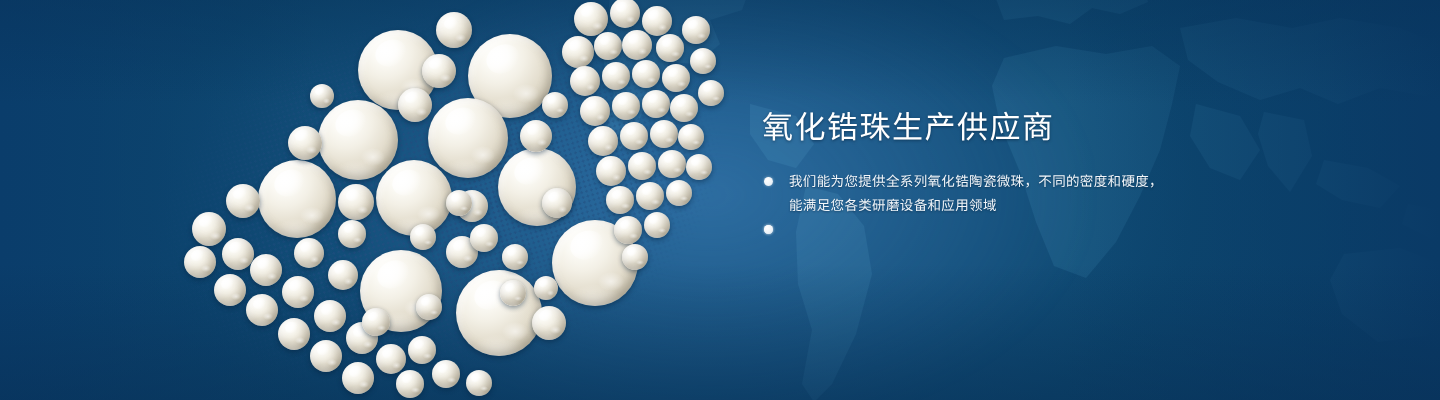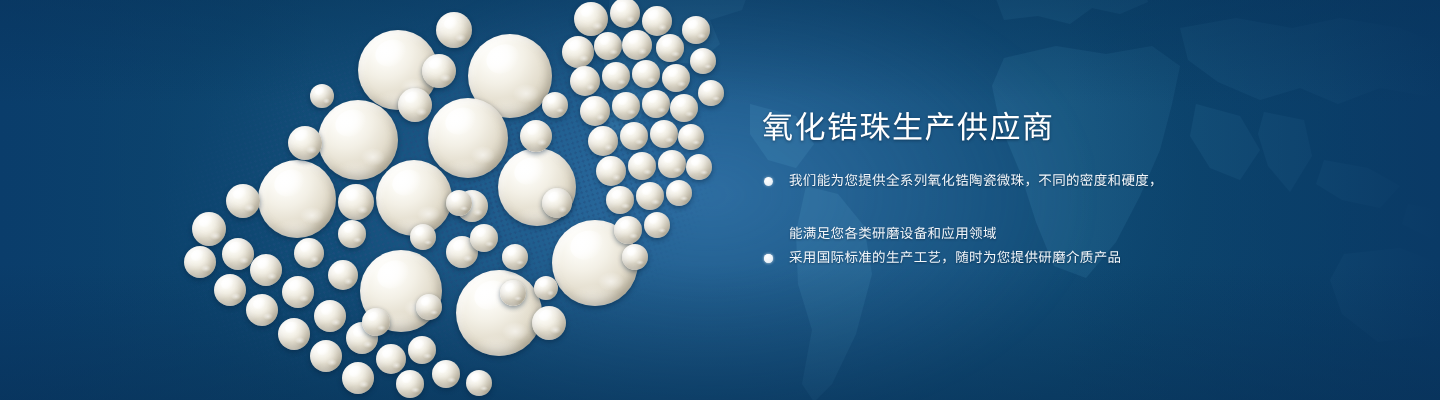--- a/index.html
+++ b/index.html
@@ -110,31 +110,30 @@
   .bullets{ list-style:none; margin-top:22px; }
   .bullet{
     position:relative;
     padding-left:27px;
     color:#f2f6fa;
     font-size:13.5px;
     line-height:24px;
     letter-spacing:.35px;
     text-shadow:0 1px 2px rgba(2,26,50,0.5);
     margin-bottom:0px;
-    font-family:Liberation Serif, serif;
   }
   .bullet .dot{
     position:absolute;
     left:2px; top:8px;
     width:9px; height:9px;
     border-radius:50%;
     background:radial-gradient(circle at 35% 30%, #ffffff 0%, #eef4f9 55%, #cfe0ee 100%);
     box-shadow:0 0 3px rgba(255,255,255,0.45);
   }
-  .bullet-line2{ display:block;margin-top:29px; }
+  .bullet-line2{ display:block; }
 </style>
 </head>
 <body>
 
 <div class="banner">
 
   <div class="bg-base"></div>
   <div class="bg-glow"></div>
 
   <div class="worldmap">
@@ -269,18 +268,17 @@
       <li class="bullet">
         <span class="dot"></span>
         <span>我们能为您提供全系列氧化锆陶瓷微珠，不同的密度和硬度，</span>
         <span class="bullet-line2">能满足您各类研磨设备和应用领域</span>
       </li>
       <li class="bullet">
         <span class="dot"></span>
       </li>
       <li class="bullet">
         <span class="dot"></span>
-        <span>采用国际标准的生产工艺，随时为您提供研磨介质产品</span>
       </li>
     </ul>
   </div>
 
 </div>
 
 </body></html>

